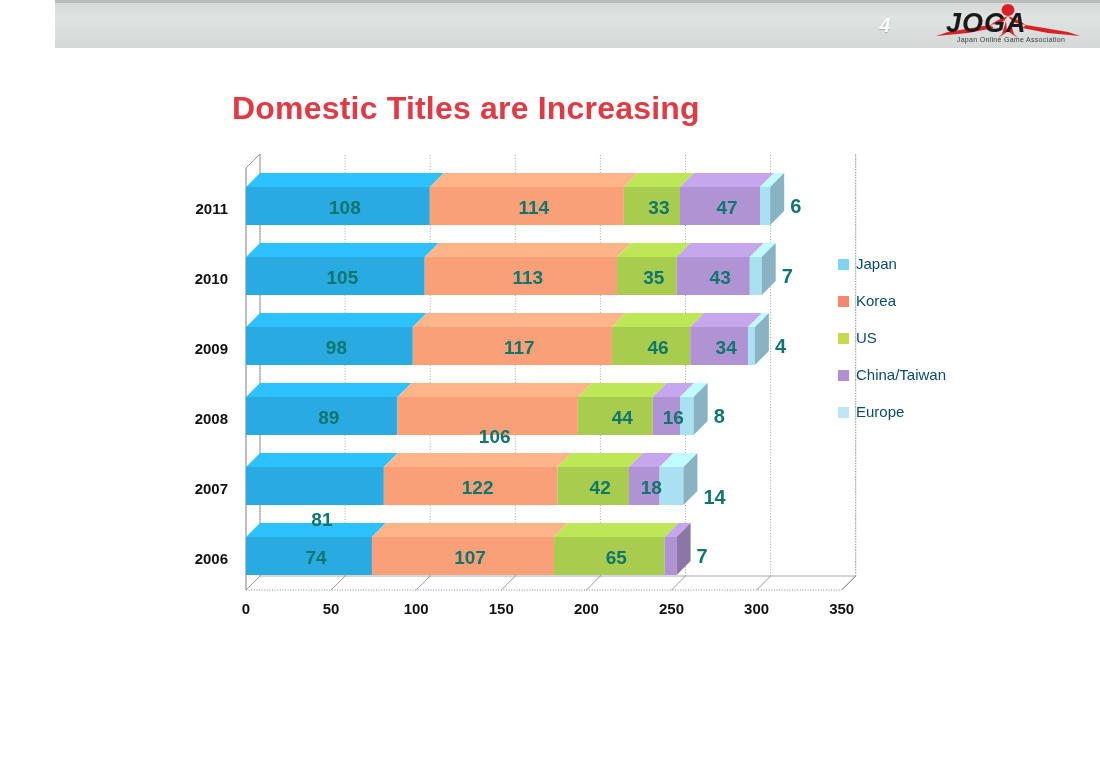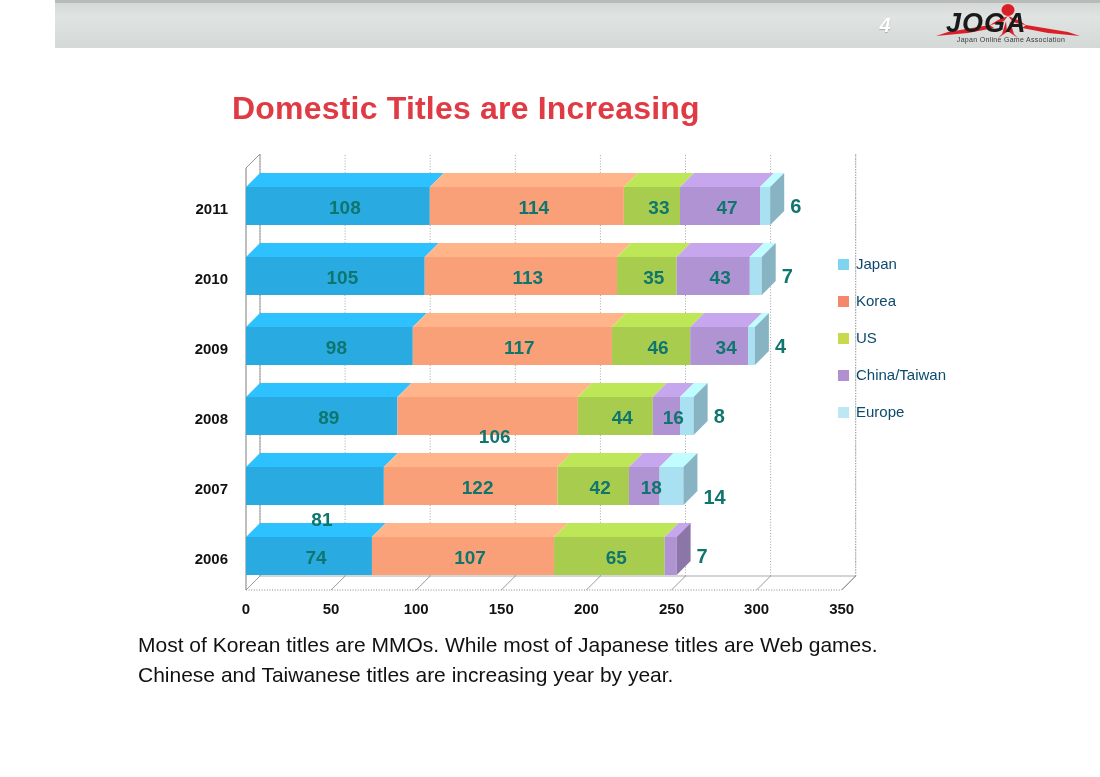--- a/index.html
+++ b/index.html
@@ -324,15 +324,14 @@
       <div class="legend-item">
         <span class="legend-swatch" style="background: rgb(178, 143, 208);"></span>
         <span class="legend-label">China/Taiwan</span>
       </div>
       <div class="legend-item">
         <span class="legend-swatch" style="background: rgb(191, 230, 243);"></span>
         <span class="legend-label">Europe</span>
       </div>
     </div>
 
-  <div class="caption">Most of Korean titles are MMOs. While most of Japanese titles are Web games. Chinese and Taiwanese titles are increasing year by year.</div>
 
 </div>
 
 </body></html>

